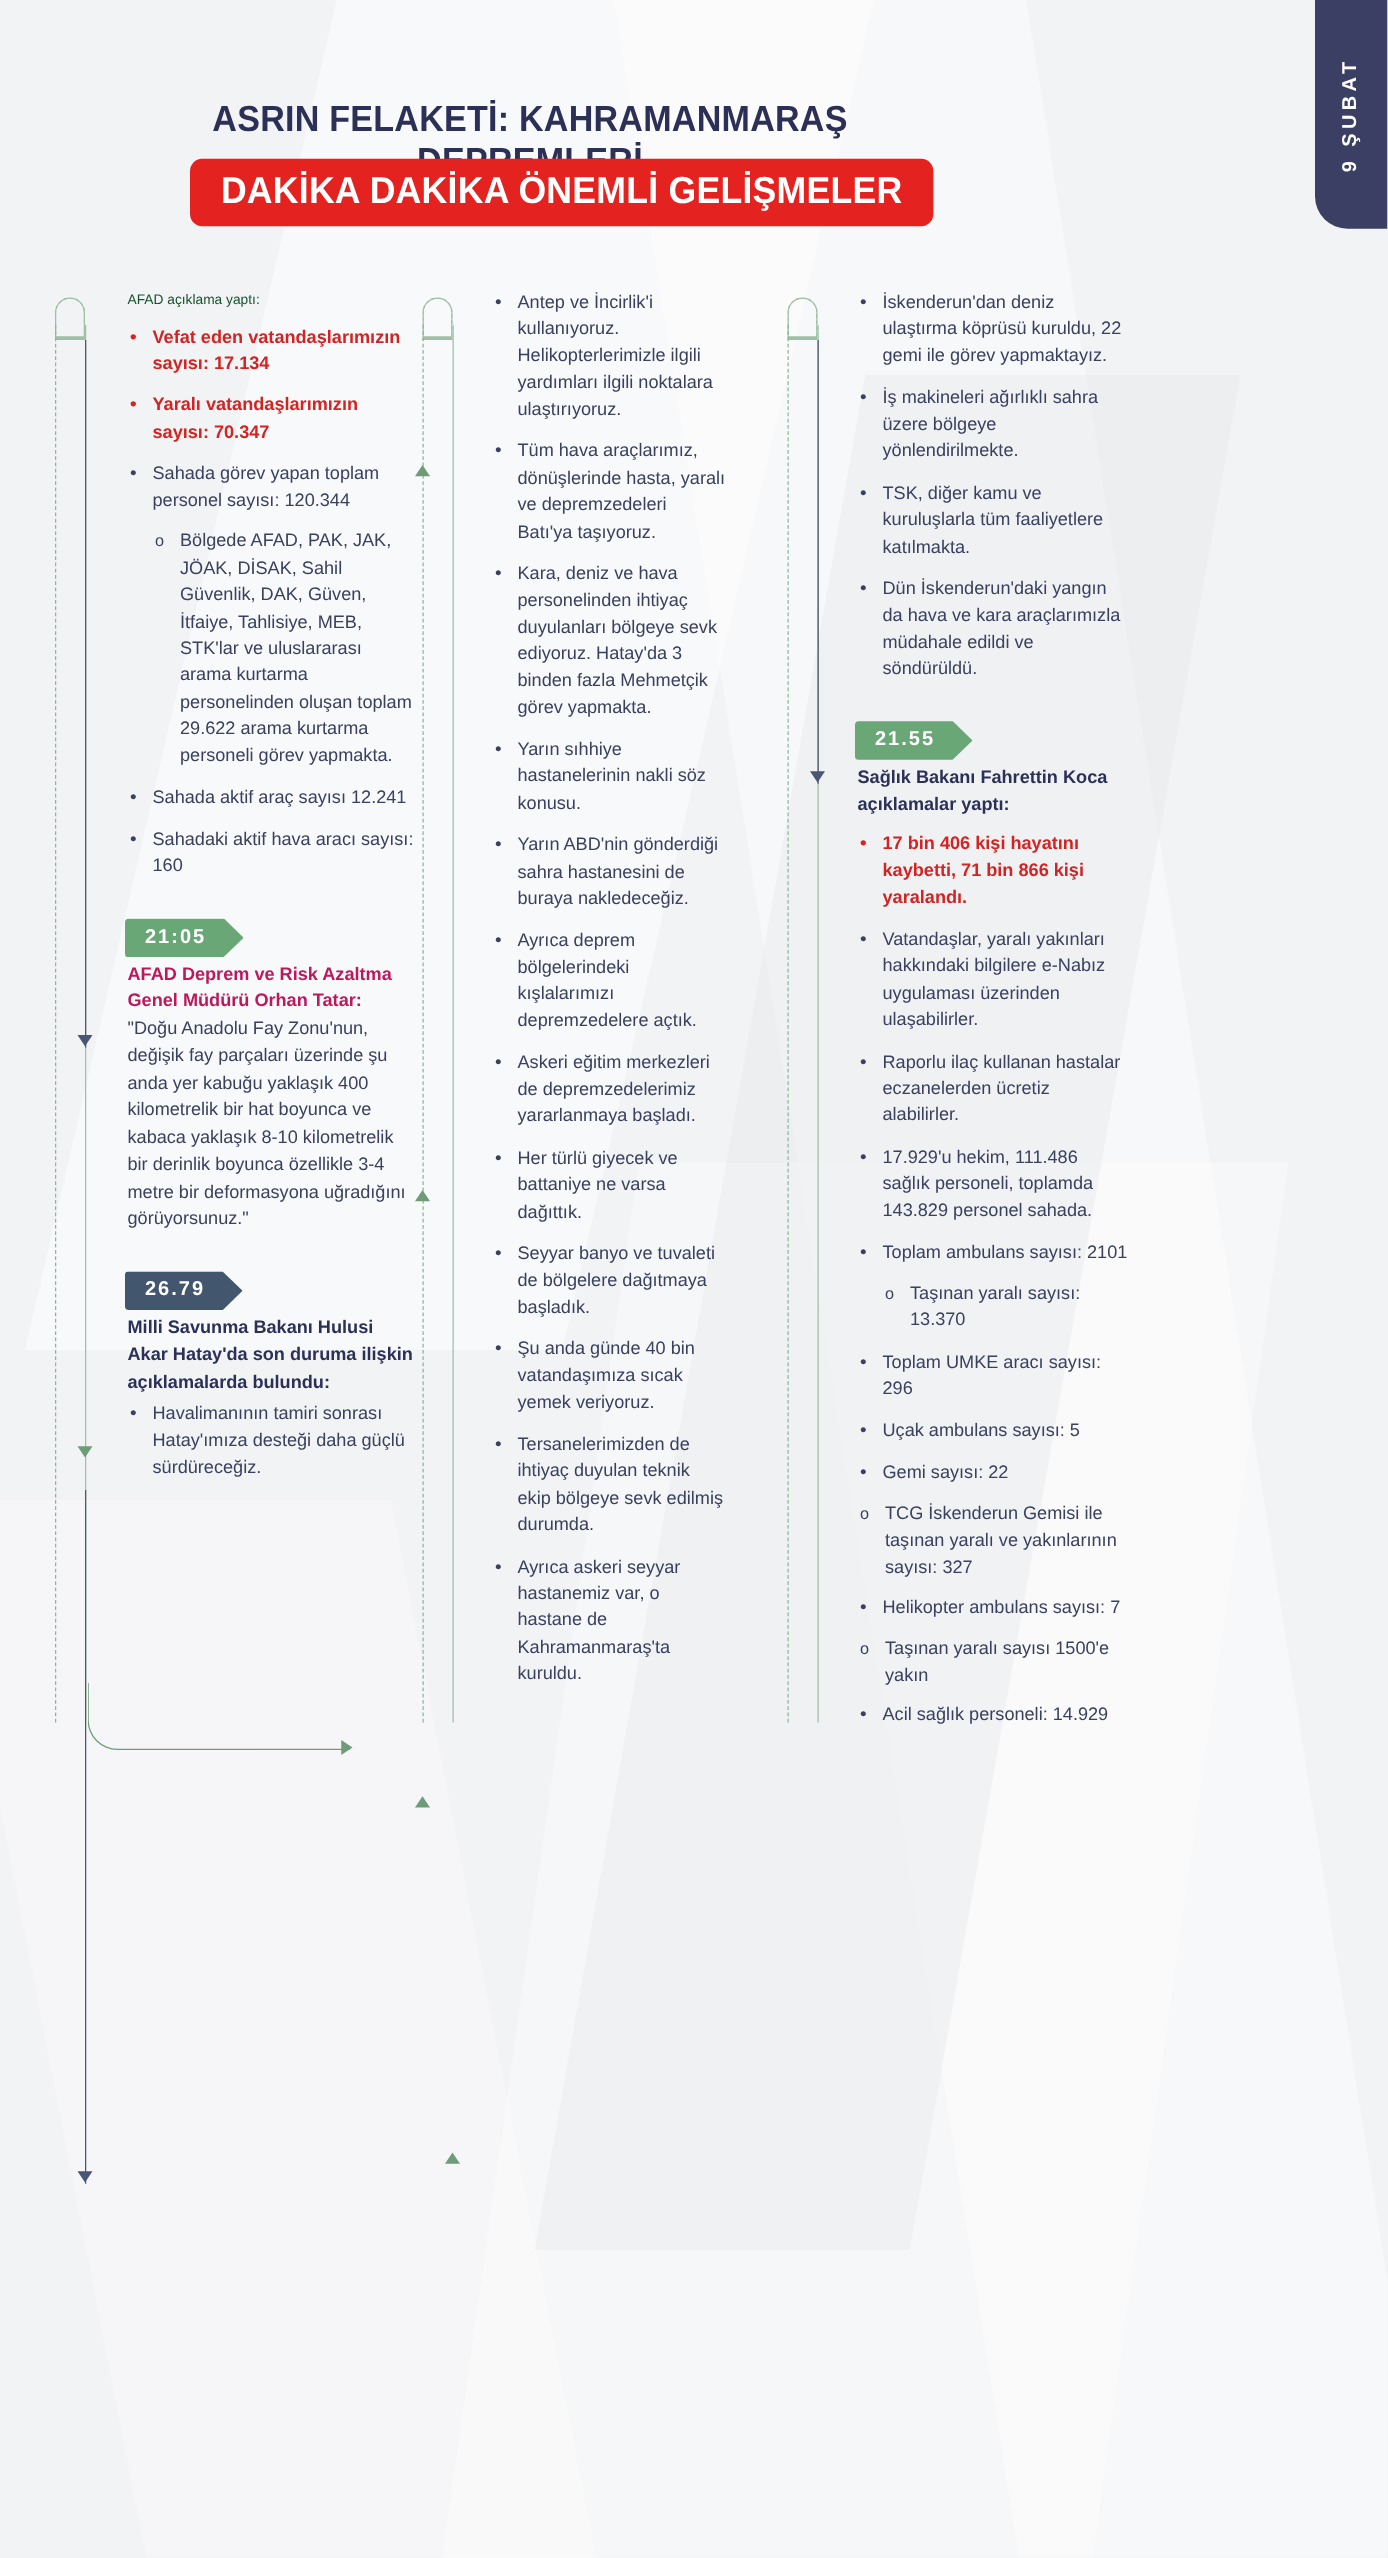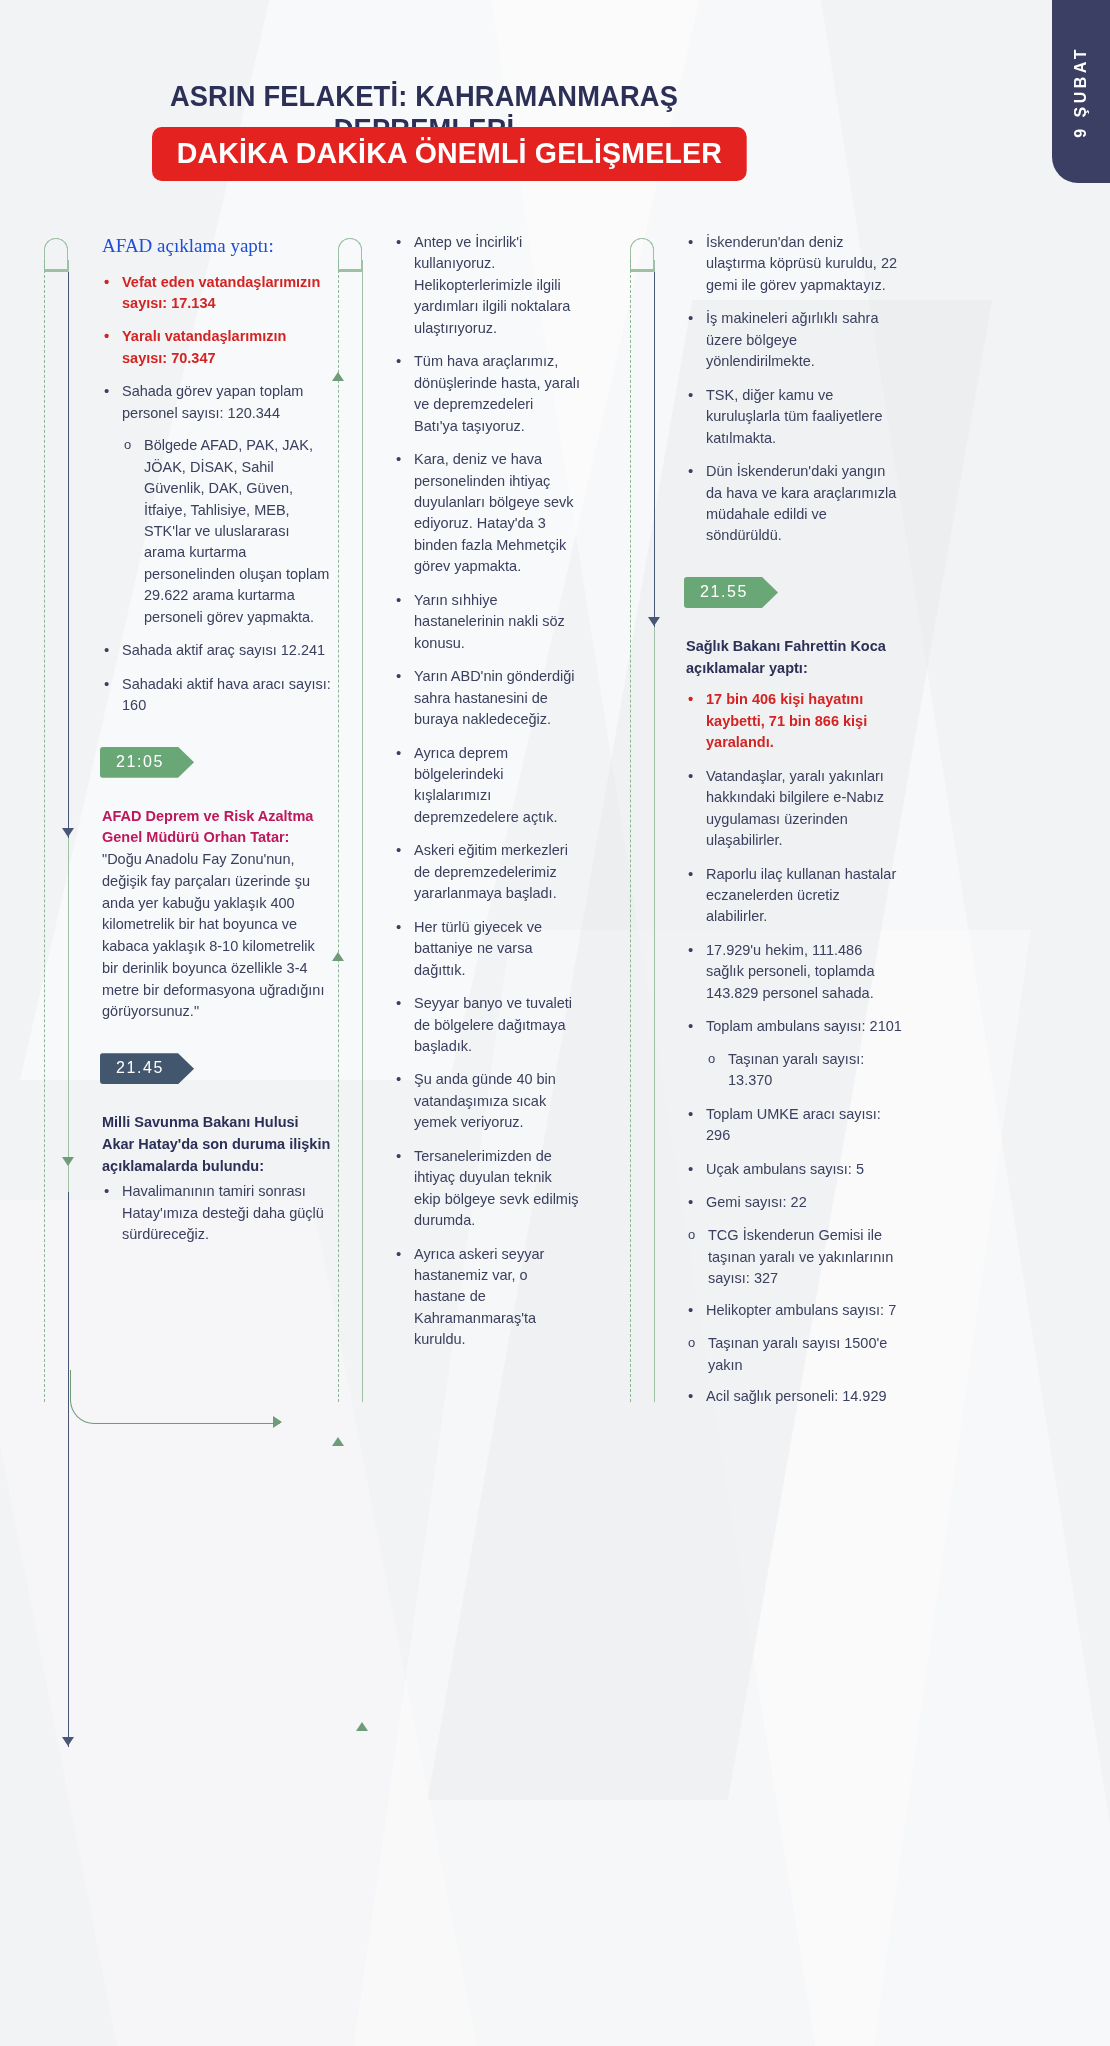--- a/index.html
+++ b/index.html
@@ -155,25 +155,24 @@
     border-bottom: 6px solid transparent;
     border-left: 9px solid #6e9c78;
   }
 
   
   .content { position: relative; padding-left: 60px; }
   .column.c2 .content { padding-left: 58px; }
   .column.c3 .content { padding-left: 58px; }
 
   .intro {
-    color: #1d4ed8;
-    font-size: 19px;
+    color: #14532d;
+    font-size: 11px;
     line-height: 1.5;
     margin-bottom: 11px;
-    font-family: Liberation Serif, serif;
   }
 
   ul.bullets { list-style: none; margin: 0 0 0 0; padding: 0; }
   ul.bullets > li {
     position: relative;
     padding-left: 20px;
     margin-bottom: 12px;
     color: #3a405e;
     font-size: 14.5px;
     line-height: 1.48;
@@ -200,25 +199,25 @@
     content: "o";
     position: absolute; left: 2px; top: 0;
     font-size: 13px;
     color: #3a405e;
   }
 
   
   .time-badge {
     position: relative;
     display: inline-block;
-    margin: 18px 0 28px -2px;
+    margin: 18px 0 4px -2px;
     padding: 7px 30px 8px 16px;
     color: #ffffff;
     font-size: 16px;
-    font-weight: 400;
+    font-weight: 700;
     letter-spacing: 1.6px;
     line-height: 1;
     background: #6aa777;
     clip-path: polygon(0 0, calc(100% - 16px) 0, 100% 50%, calc(100% - 16px) 100%, 0 100%);
     border-top-left-radius: 3px;
     border-bottom-left-radius: 3px;
   }
   .time-badge.slate { background: #42566d; }
 
   .lede {
@@ -290,21 +289,21 @@
             <li>Bölgede AFAD, PAK, JAK, JÖAK, DİSAK, Sahil Güvenlik, DAK, Güven, İtfaiye, Tahlisiye, MEB, STK'lar ve uluslararası arama kurtarma personelinden oluşan toplam 29.622 arama kurtarma personeli görev yapmakta.</li>
           </ul>
         </li>
         <li>Sahada aktif araç sayısı 12.241</li>
         <li>Sahadaki aktif hava aracı sayısı: 160</li>
       </ul>
 
       <div class="time-badge">21:05</div>
       <div class="para"><span class="lede-inline">AFAD Deprem ve Risk Azaltma Genel Müdürü Orhan Tatar:</span><span class="quote-body"> "Doğu Anadolu Fay Zonu'nun, değişik fay parçaları üzerinde şu anda yer kabuğu yaklaşık 400 kilometrelik bir hat boyunca ve kabaca yaklaşık 8-10 kilometrelik bir derinlik boyunca özellikle 3-4 metre bir deformasyona uğradığını görüyorsunuz."</span></div>
 
-      <div class="time-badge slate">21.45</div>
+      <div class="time-badge slate">26.79</div>
       <div class="lede">Milli Savunma Bakanı Hulusi Akar Hatay'da son duruma ilişkin açıklamalarda bulundu:</div>
       <ul class="bullets" style="margin-top:0;">
         <li>Havalimanının tamiri sonrası Hatay'ımıza desteği daha güçlü sürdüreceğiz.</li>
       </ul>
     </div>
   </div>
 
   <div class="column c2">
     <div class="rail">
       <div class="cap"></div>

